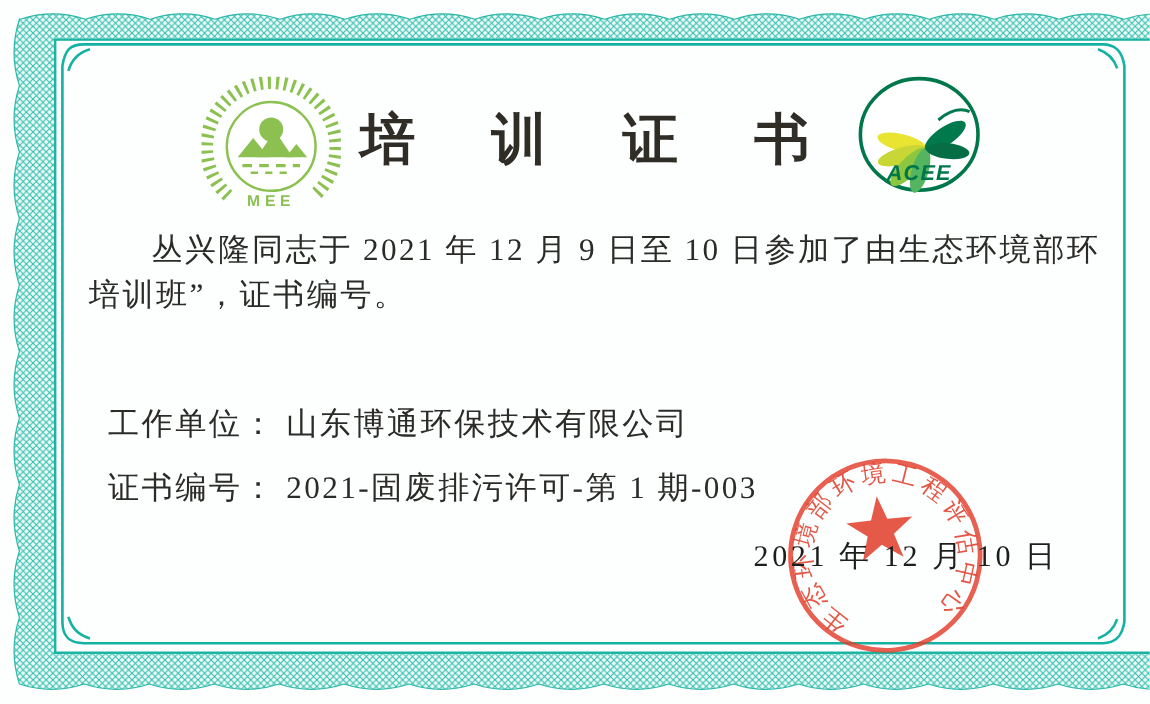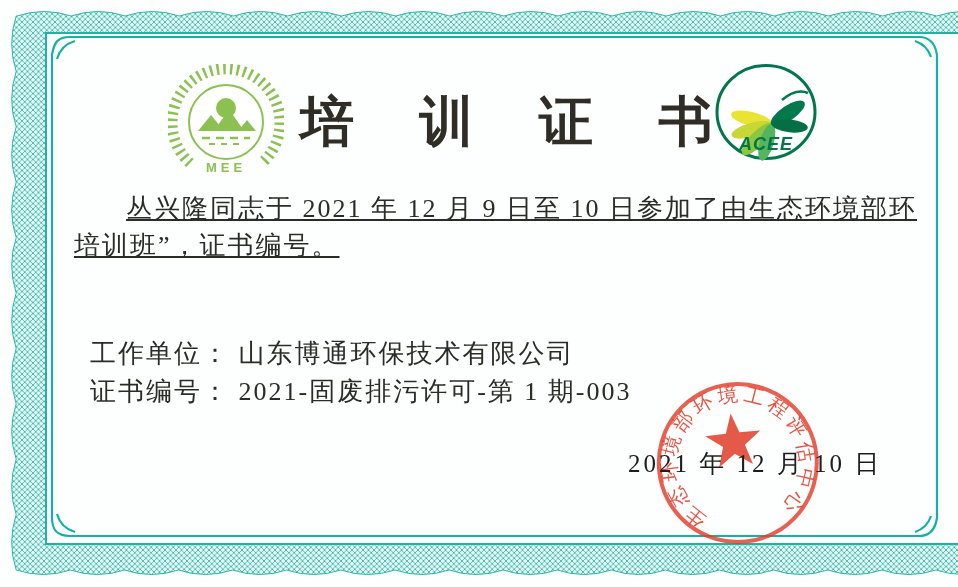--- a/index.html
+++ b/index.html
@@ -5,34 +5,34 @@
   html,body{margin:0;padding:0;}
   body{
     width:958px;height:587px;position:relative;overflow:hidden;
     background:#fdfefe;
     font-family:"Liberation Serif","DejaVu Serif",serif;
   }
   .abs{position:absolute;}
   #border-svg{left:0;top:0;pointer-events:none;}
   .title{
     left:300px;top:86px;width:400px;text-align:center;
-    font-size:54px;font-weight:bold;letter-spacing:26px;color:#2f2d25;
+    font-size:46px;font-weight:bold;letter-spacing:26px;color:#2f2d25;
     white-space:nowrap;
   }
   .body-text{
     left:74px;top:190px;width:828px;
     font-size:26px;line-height:37px;color:#2b2b28;letter-spacing:2px;
   }
-  .body-text .line{white-space:nowrap;text-decoration:underline;}
+  .body-text .line{white-space:nowrap;}
   .body-text .line.indent{text-indent:52px;}
   .field{
     left:90px;font-size:26px;color:#2b2b28;letter-spacing:2px;white-space:nowrap;margin-top:16px;
   }
   .field.work{top:320px;}
-  .field.certno{top:358px;font-family:Liberation Serif, serif;}
+  .field.certno{top:373px;font-family:Liberation Serif, serif;}
   .stamp{left:645px;top:372px;transform:rotate(-6deg);opacity:0.93;}
   .date-line{
     left:628px;top:447px;font-size:25px;color:#1d1d1b;letter-spacing:3px;
     white-space:nowrap;z-index:5;text-align:right;
   }
   .logo{z-index:2;}
   .mee{left:168px;top:64px;}
   .acee{left:714px;top:62px;}
 </style>
 </head>

